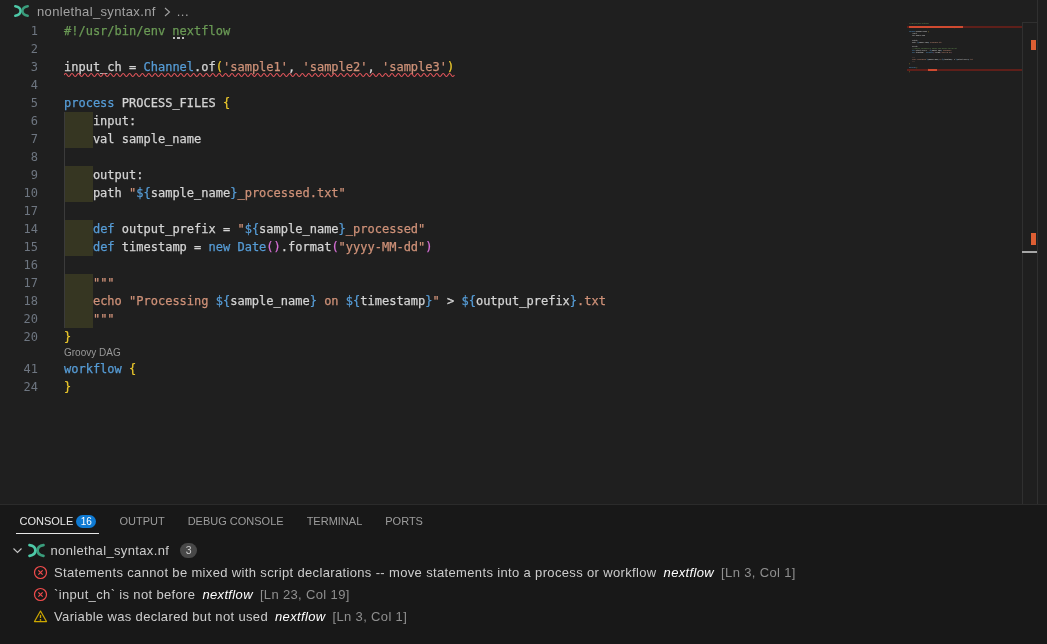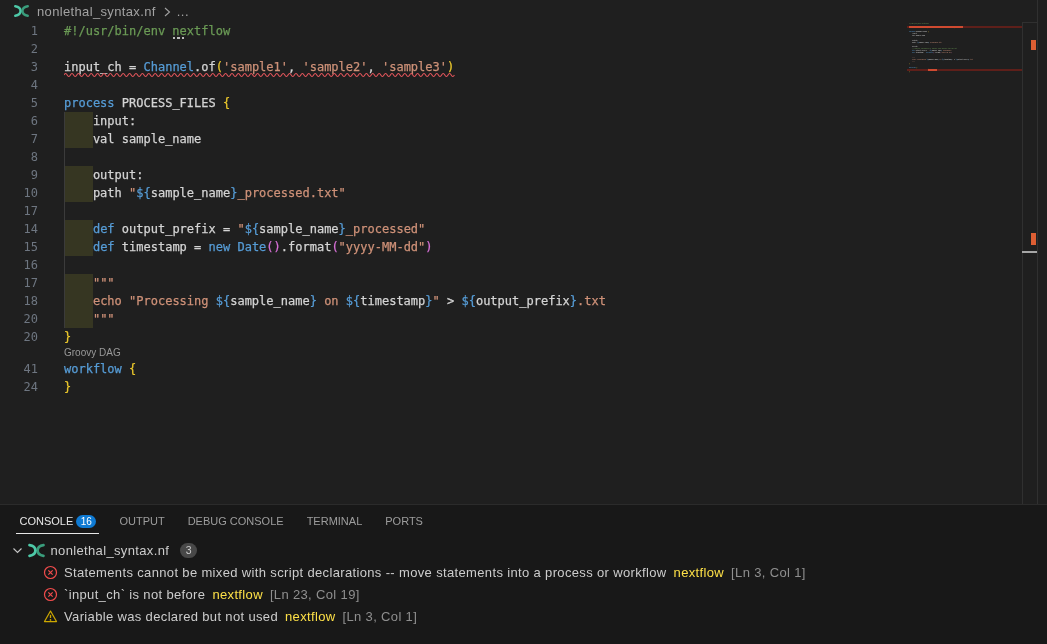--- a/index.html
+++ b/index.html
@@ -73,25 +73,25 @@
   .ptab .badge { margin-left:3px; background:#0e7ad3; color:#ffffff; border-radius:8px;
           font-size:10px; padding:1px 4.5px; letter-spacing:0; }
 
   .tree-row { display:flex; align-items:center; height:22px; margin-top:2px; }
   .tree-row .chev { width:11px; height:11px; margin-left:11.5px; flex:none; }
   .tree-row .nf-icon { width:19px; height:15px; margin-left:4px; margin-right:5px; flex:none; }
   .tree-row .fname { font-size:13px; letter-spacing:0.35px; color:#cccccc; }
   .tree-row .count-badge { margin-left:11px; background:#484848; color:#cccccc;
           border-radius:9px; font-size:10.5px; padding:1.5px 5.5px; min-width:7px; text-align:center; }
 
-  .prow { display:flex; align-items:center; height:22px; padding-left:43px; font-size:13px;
+  .prow { display:flex; align-items:center; height:22px; padding-left:33px; font-size:13px;
           letter-spacing:0.35px; }
   .prow .picon { width:15px; height:15px; margin-right:6px; flex:none; }
   .prow .pmsg { color:#cccccc; white-space:pre; }
-  .prow .psrc { color:#fde047; margin-left:7px; white-space:pre; }
+  .prow .psrc { color:#ffffff; margin-left:7px; white-space:pre;font-style:italic; }
   .prow .ploc { color:#8f8f8f; margin-left:7px; white-space:pre; }
 </style>
 </head>
 <body>
 
 <svg width="0" height="0" style="position:absolute">
   <defs>
     <g id="nf-logo">
       <path d="M16.5 2.2 C 8.6 3.4, 8.6 11.6, 16.5 12.8" fill="none" stroke="#3a9d7c" stroke-width="2.7" stroke-linecap="round"></path>
       <path d="M2.5 2.2 C 10.4 3.4, 10.4 11.6, 2.5 12.8" fill="none" stroke="#4ec9a8" stroke-width="2.7" stroke-linecap="round"></path>

